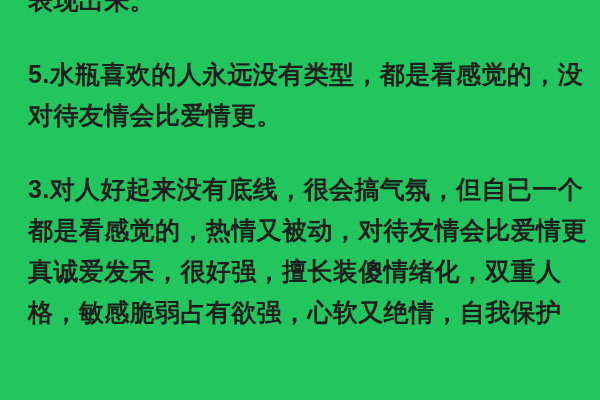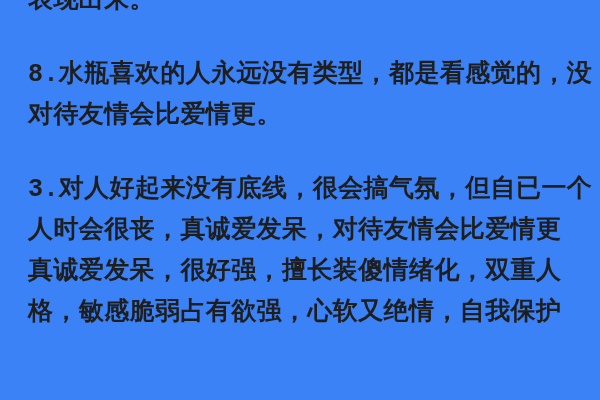--- a/index.html
+++ b/index.html
@@ -3,23 +3,23 @@
 <meta charset="utf-8">
 <style>
   html, body {
     margin: 0;
     padding: 0;
   }
   .page {
     position: relative;
     width: 600px;
     height: 400px;
-    background: #3b82f6;
+    background: #22c55e;
     overflow: hidden;
-    font-family: Liberation Mono, monospace;
+    font-family: Liberation Sans, sans-serif;
   }
   .text-block {
     position: absolute;
     top: 0;
     left: 28px;
     right: 18px;
     color: #1e1e1e;
     font-weight: 700;
     font-size: 25px;
     line-height: 41px;
@@ -44,25 +44,25 @@
 <body>
 
 <div class="page">
   <div class="text-block">
 
     <div class="paragraph clipped-top">
       <div class="text-line">表现出来。</div>
     </div>
 
     <div class="paragraph">
-      <div class="text-line">8.水瓶喜欢的人永远没有类型，都是看感觉的，没</div>
+      <div class="text-line">5.水瓶喜欢的人永远没有类型，都是看感觉的，没</div>
       <div class="text-line">对待友情会比爱情更。</div>
     </div>
 
     <div class="paragraph">
       <div class="text-line">3.对人好起来没有底线，很会搞气氛，但自已一个</div>
-      <div class="text-line">人时会很丧，真诚爱发呆，对待友情会比爱情更</div>
+      <div class="text-line">都是看感觉的，热情又被动，对待友情会比爱情更</div>
       <div class="text-line">真诚爱发呆，很好强，擅长装傻情绪化，双重人</div>
       <div class="text-line">格，敏感脆弱占有欲强，心软又绝情，自我保护</div>
     </div>
 
   </div>
 </div>
 
 </body></html>

